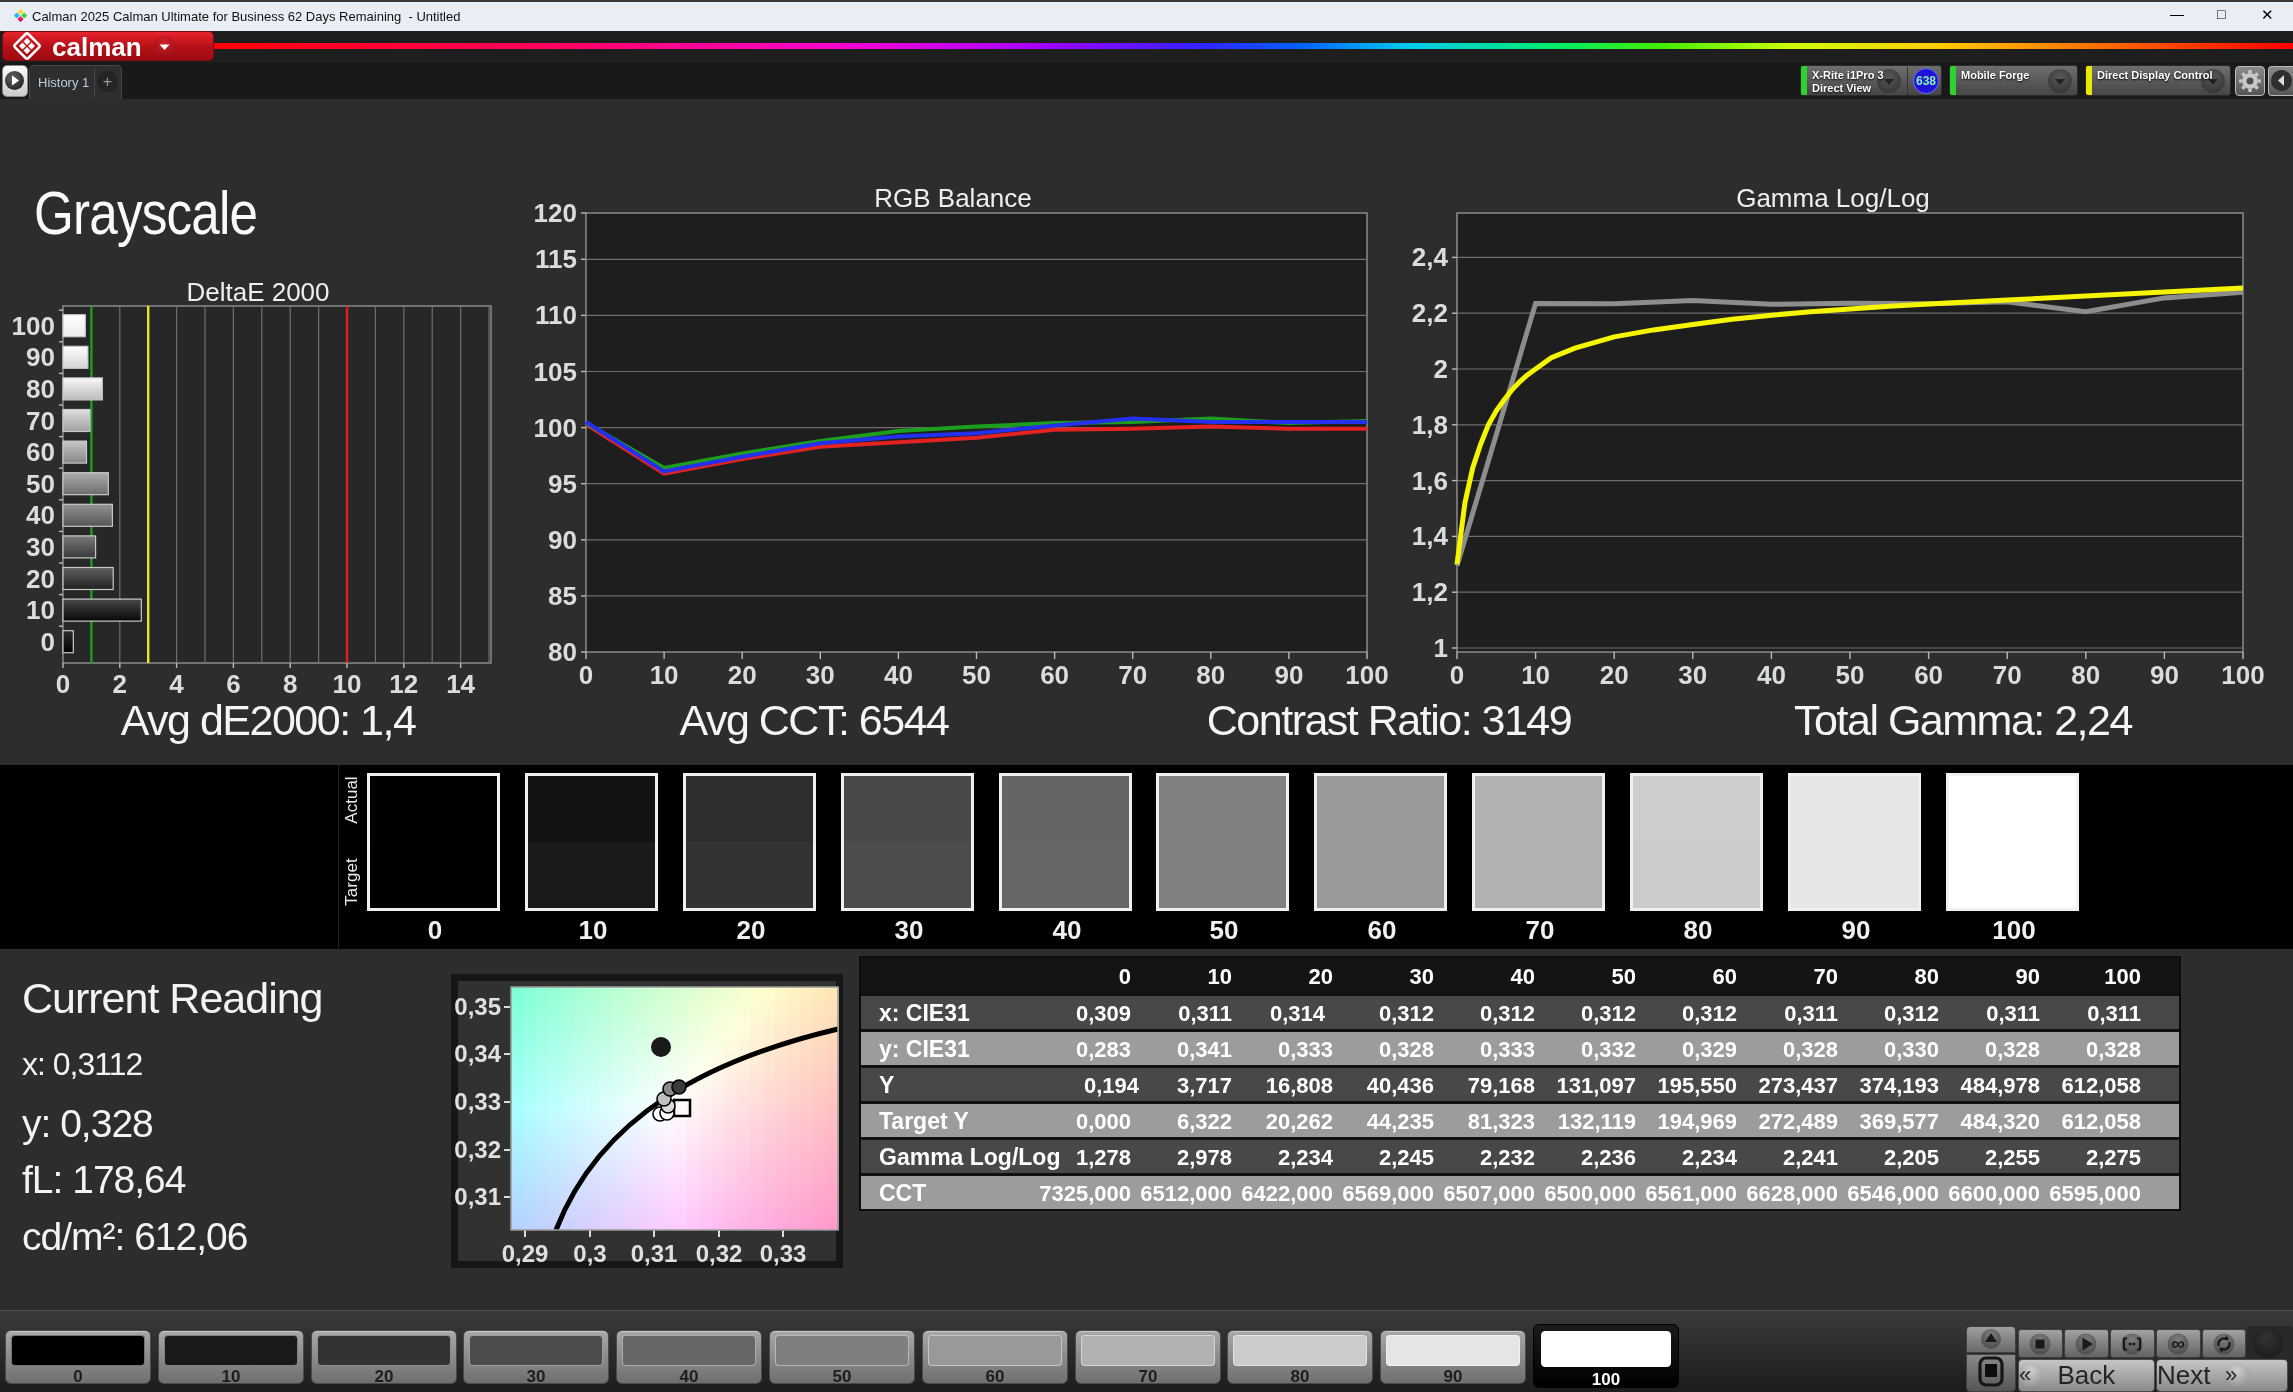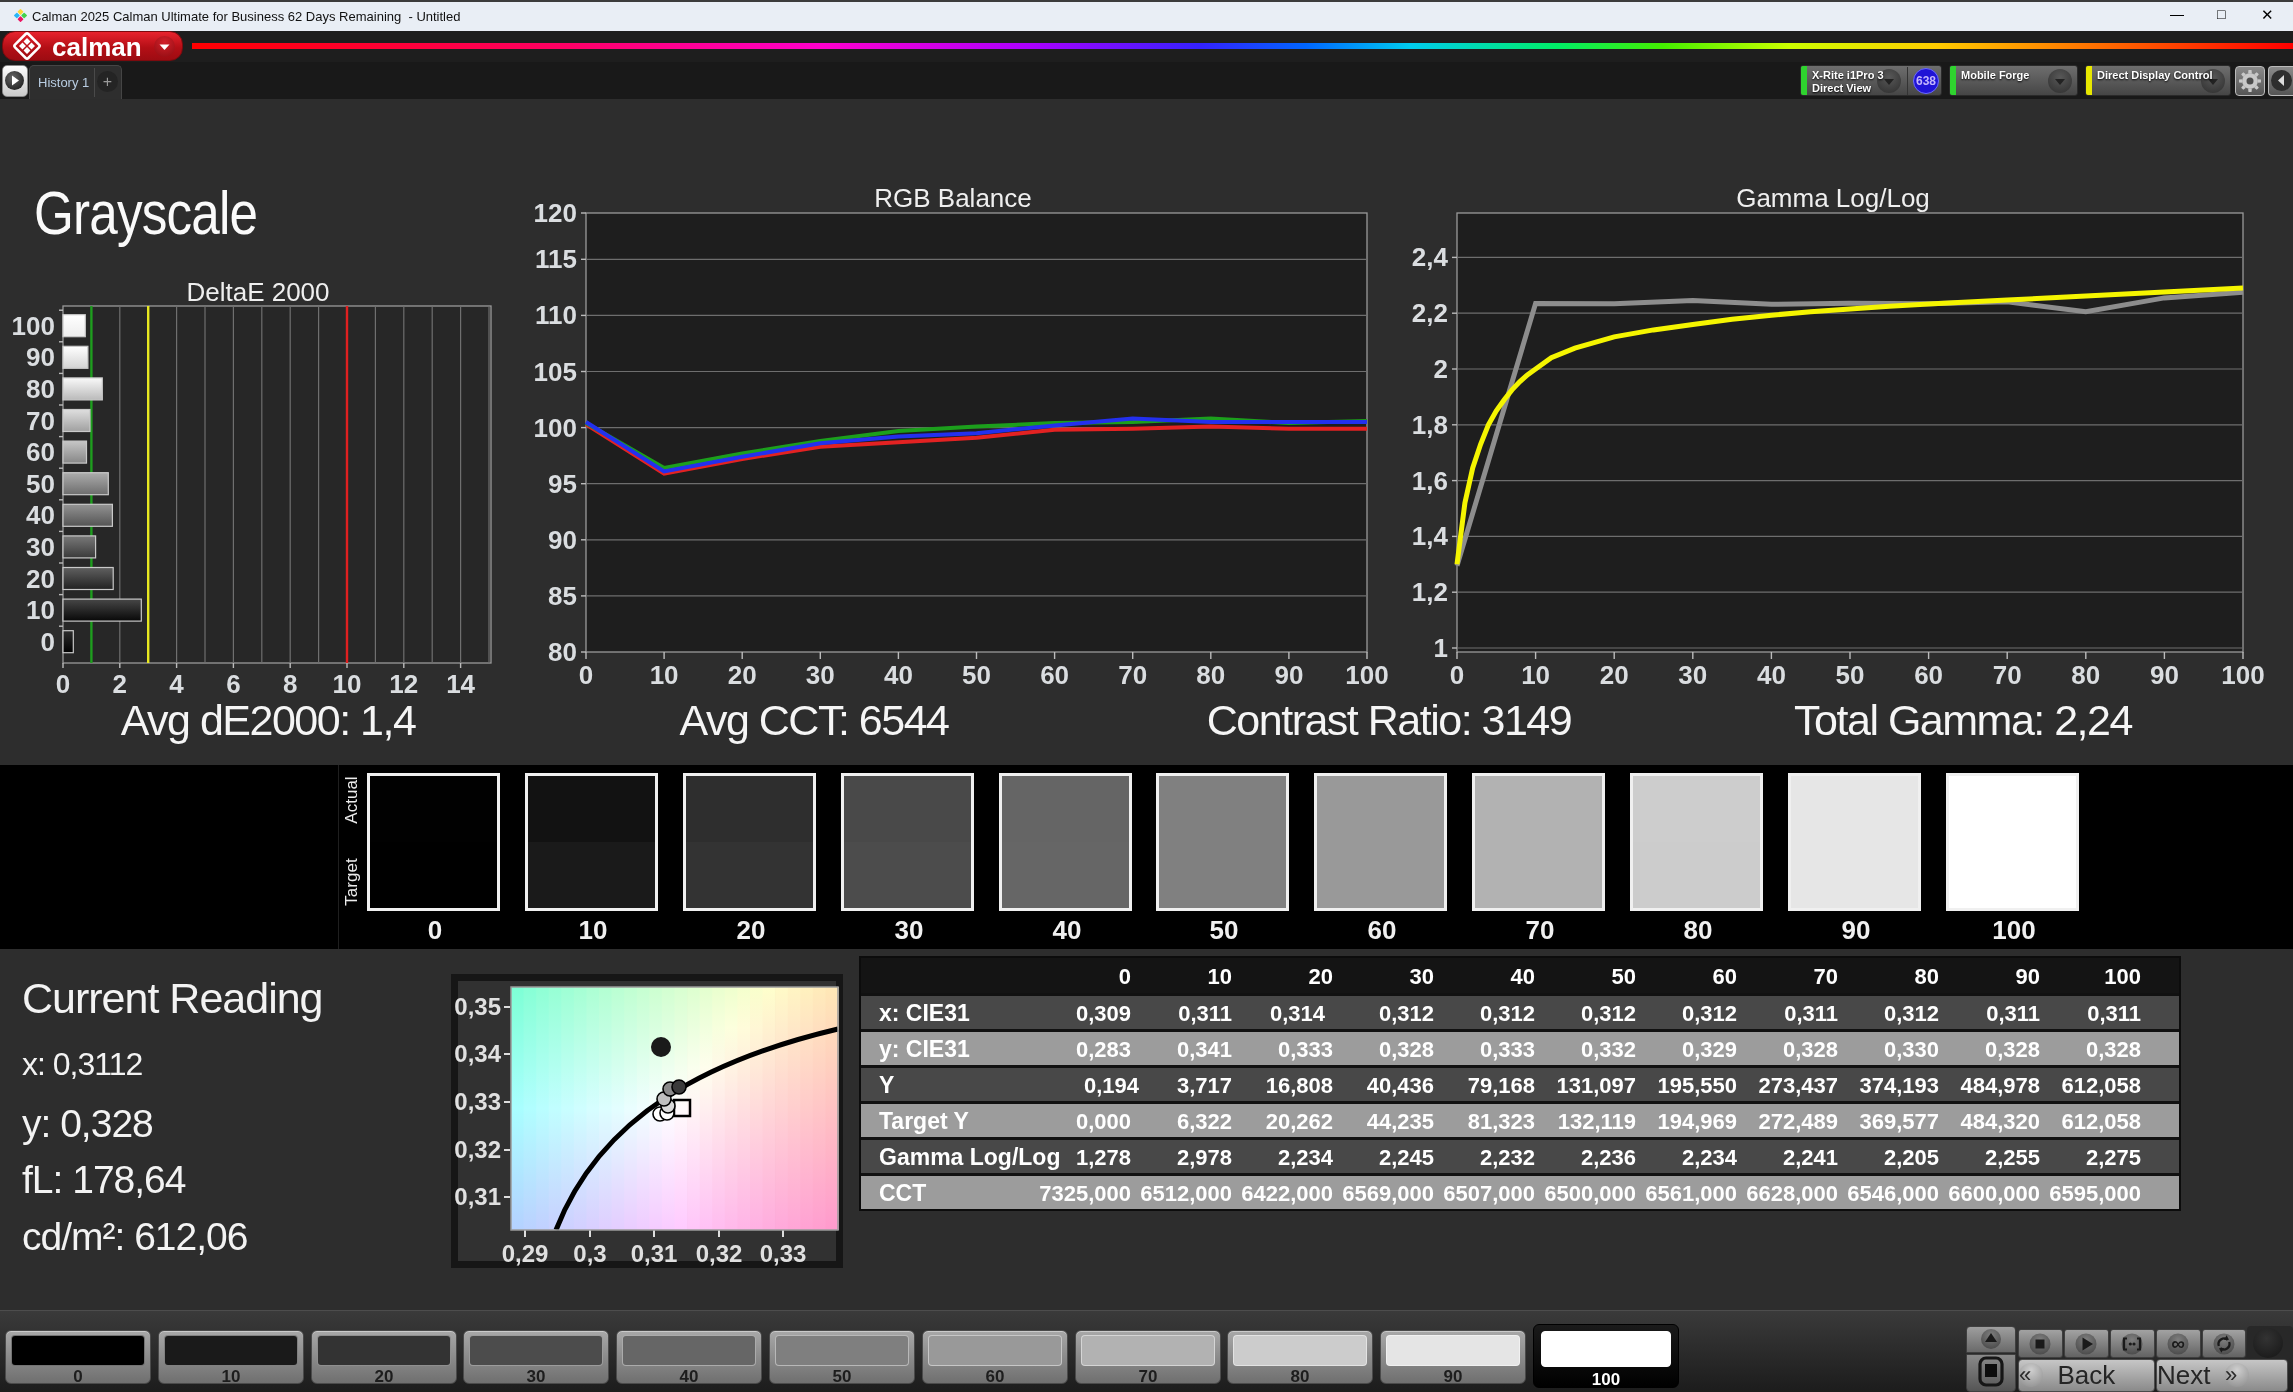--- a/index.html
+++ b/index.html
@@ -1,21 +1,21 @@
 <!DOCTYPE html>
 <html><head><meta charset="utf-8"><style>
 *{margin:0;padding:0;box-sizing:border-box}
 html,body{width:2293px;height:1392px;overflow:hidden;background:#2d2d2d;font-family:"Liberation Sans",sans-serif}
 .abs{position:absolute}
 .ax{font:700 26px "Liberation Sans",sans-serif;fill:#dadde0}
 .ctitle{font:400 26px "Liberation Sans",sans-serif;fill:#efefef}
 .cax{font:700 24px "Liberation Sans",sans-serif;fill:#e0e0e0}
 #titlebar{position:absolute;left:0;top:0;width:100%;height:31px;background:#e9eef5;border-top:2px solid #3c3c3c}
 #menustrip{position:absolute;left:0;top:31px;width:100%;height:31px;background:#1e1e1e}
-#calbtn{position:absolute;left:2px;top:31px;width:181px;height:30px;background:linear-gradient(#e8232d,#b40f16 55%,#9d0c12);border-radius:13px;border:1px solid #7d0a0e}
+#calbtn{position:absolute;left:2px;top:31px;width:212px;height:30px;background:linear-gradient(#e8232d,#b40f16 55%,#9d0c12);border-radius:5px;border:1px solid #7d0a0e}
 #rainbow{position:absolute;left:192px;top:43px;right:0;height:6px;background:linear-gradient(90deg,#ff0000 0%,#ff0066 18%,#ff00cc 30%,#aa00ff 40%,#3322ff 48%,#0066ff 53%,#00ccee 58%,#00ee66 65%,#44ee00 70%,#ccff00 76%,#ffcc00 83%,#ff7700 90%,#ff2200 97%,#ff0000 100%)}
 #tabbar{position:absolute;left:0;top:62px;width:100%;height:37px;background:#191919}
 #histtab{position:absolute;left:29px;top:65px;width:93px;height:34px;background:#2e2e2e;border:1px solid #454545;border-bottom:none;border-radius:5px 5px 0 0;color:#b9cde2;font-size:13px}
 #main{position:absolute;left:0;top:99px;width:100%;height:1211px;background:#2d2d2d}
 h1{position:absolute;left:34px;top:178px;font-size:61px;font-weight:400;color:#fafafa;letter-spacing:-1px;transform:scaleX(0.84);transform-origin:left}
 .sum{position:absolute;top:696px;font-size:43px;color:#f5f5f5;white-space:nowrap;text-align:center;letter-spacing:-1.5px}
 #band{position:absolute;left:0;top:765px;width:100%;height:184px;background:#000}
 .rot{position:absolute;transform:rotate(-90deg);transform-origin:center;color:#ececec;font-size:17px}
 .swlab{color:#f0f0f0;font-size:26px;font-weight:700;text-align:center}
 .cr{position:absolute;left:22px;color:#f3f3f3;white-space:nowrap}
@@ -94,21 +94,21 @@
   <div class="abs" style="left:67px;top:5px;width:21px;height:21px;border-radius:50%;background:#242424;color:#9a9a9a;font-size:16px;text-align:center;line-height:21px">+</div>
 </div>
 
 <div class="devbtn" style="left:1800px;width:142px">
   <div class="devstrip" style="background:#2fd32f"></div>
   <div class="devtxt">X-Rite i1Pro 3<br>Direct View</div>
   <div class="ddc" style="left:76px"><svg width="24" height="24">
         <path d="M7 10 L12 16 L17 10 Z" fill="#222"></path>
       </svg></div>
   <div class="abs" style="left:106px;top:1px;width:1px;height:28px;background:#333"></div>
-  <div class="abs" style="left:112px;top:2px;width:26px;height:26px;border-radius:50%;background:#2013d6;border:1px solid #6a6aff;color:#c4b5fd;font-size:12px;font-weight:700;text-align:center;line-height:24px">638</div>
+  <div class="abs" style="left:112px;top:2px;width:26px;height:26px;border-radius:50%;background:#2013d6;border:1px solid #6a6aff;color:#86efac;font-size:12px;font-weight:700;text-align:center;line-height:24px">638</div>
 </div>
 <div class="devbtn" style="left:1949px;width:129px">
   <div class="devstrip" style="background:#2fd32f"></div>
   <div class="devtxt">Mobile Forge</div>
   <div class="ddc" style="left:98px"><svg width="24" height="24">
         <path d="M7 10 L12 16 L17 10 Z" fill="#222"></path>
       </svg></div>
 </div>
 <div class="devbtn" style="left:2085px;width:146px">
   <div class="devstrip" style="background:#e8e800"></div>

